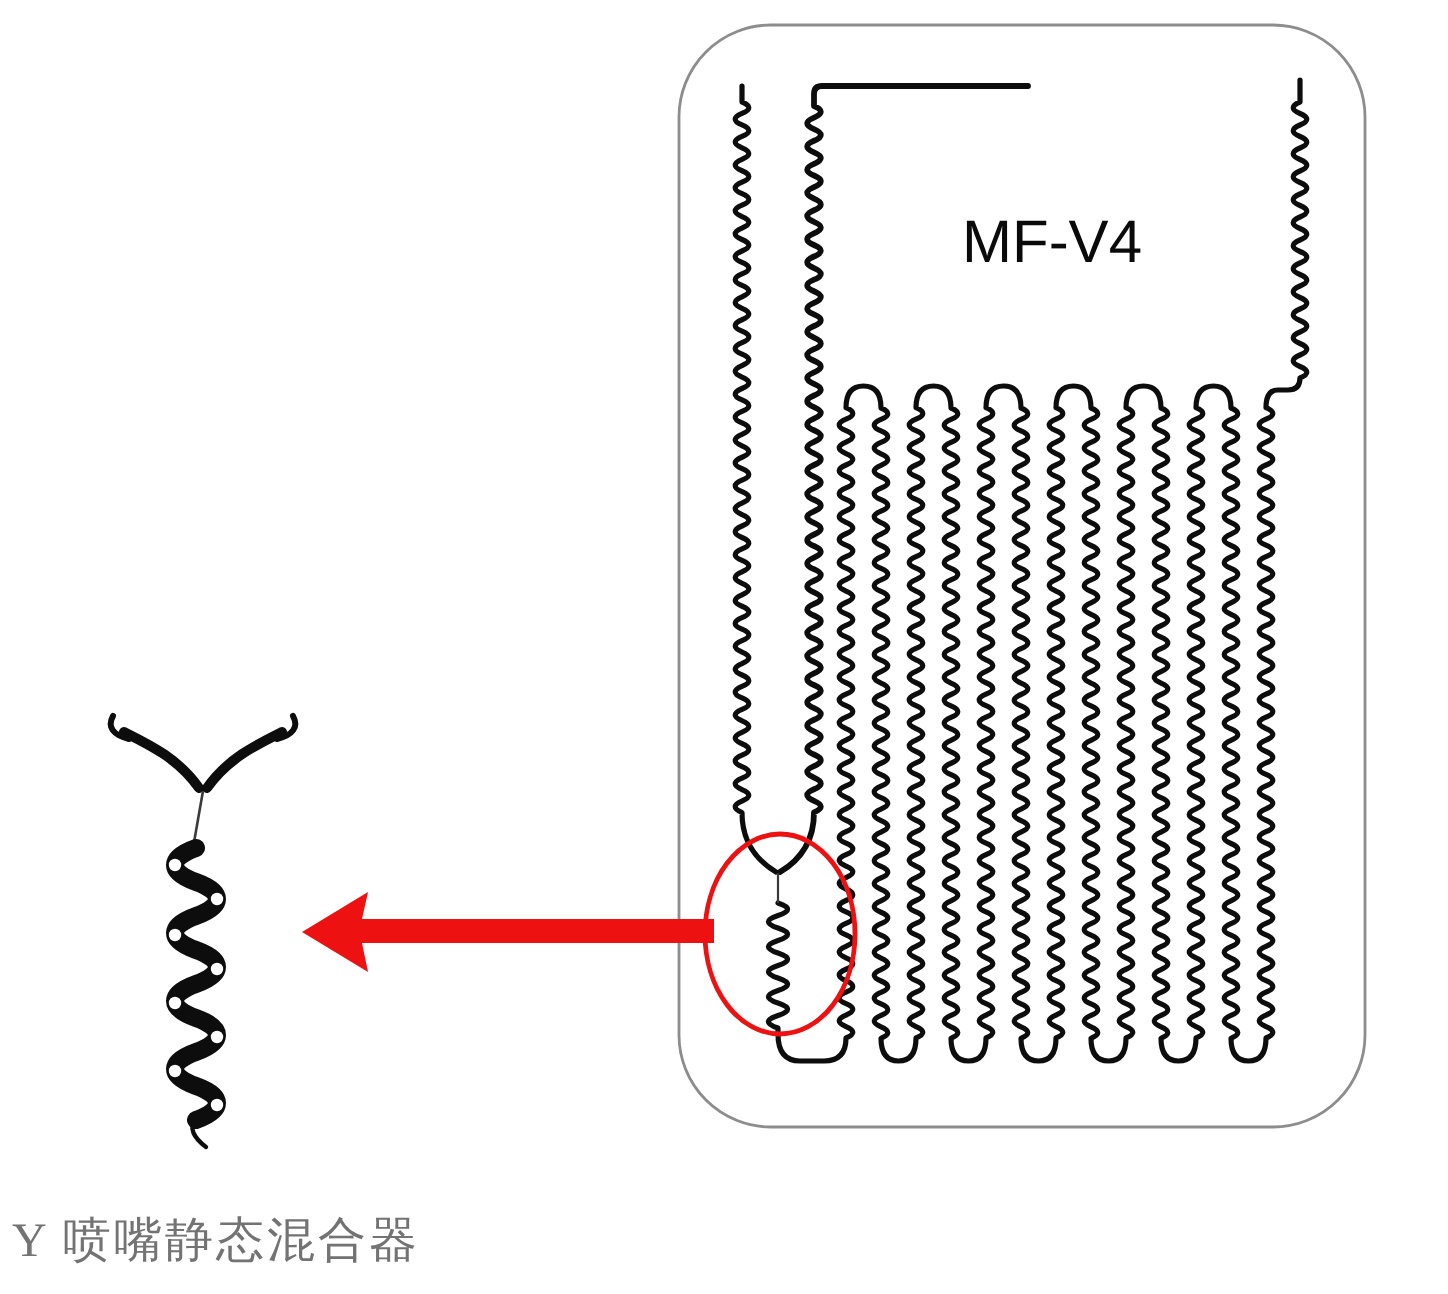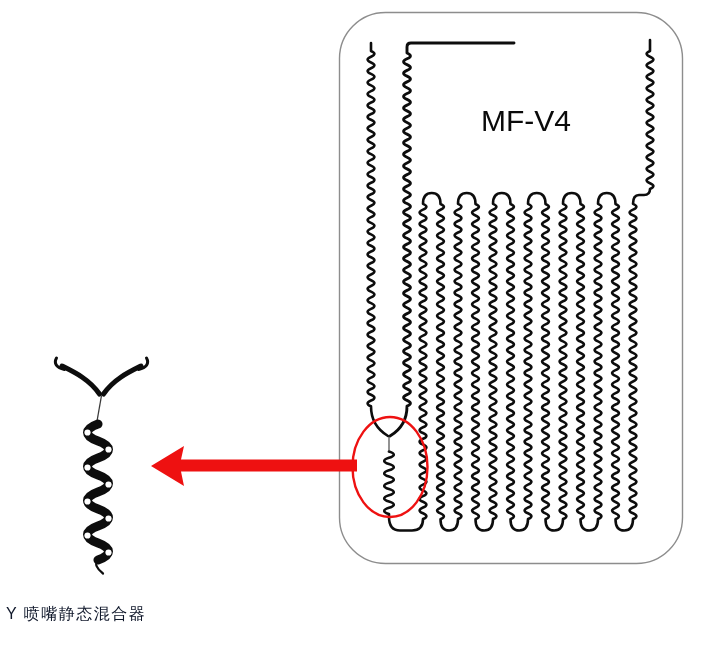--- a/index.html
+++ b/index.html
@@ -2,22 +2,22 @@
 <html><head>
 <meta charset="utf-8">
 <style>
   html,body{margin:0;padding:0;background:#ffffff;}
   body{width:724px;height:647px;position:relative;overflow:hidden;
        font-family:"Liberation Sans","DejaVu Sans",sans-serif;}
   .stage{position:absolute;left:0;top:0;width:724px;height:647px;padding-left:28px;}
   svg{position:absolute;left:0;top:0;}
   .caption{
     position:absolute;left:6px;top:604px;
-    font-family:Liberation Sans, sans-serif;
-    font-size:16px;color:#0f172a;letter-spacing:1.5px;white-space:nowrap;
+    font-family:Liberation Serif, serif;
+    font-size:24px;color:#737373;letter-spacing:1.5px;white-space:nowrap;
   }
 </style>
 </head>
 <body>
 
 <div class="stage">
 
   <svg width="724" height="647" viewBox="0 0 724 647">
 
     <rect x="339.5" y="12.5" width="343" height="551" rx="46" ry="46" fill="#ffffff" stroke-width="1.4" stroke="#8d8d8d"></rect>

